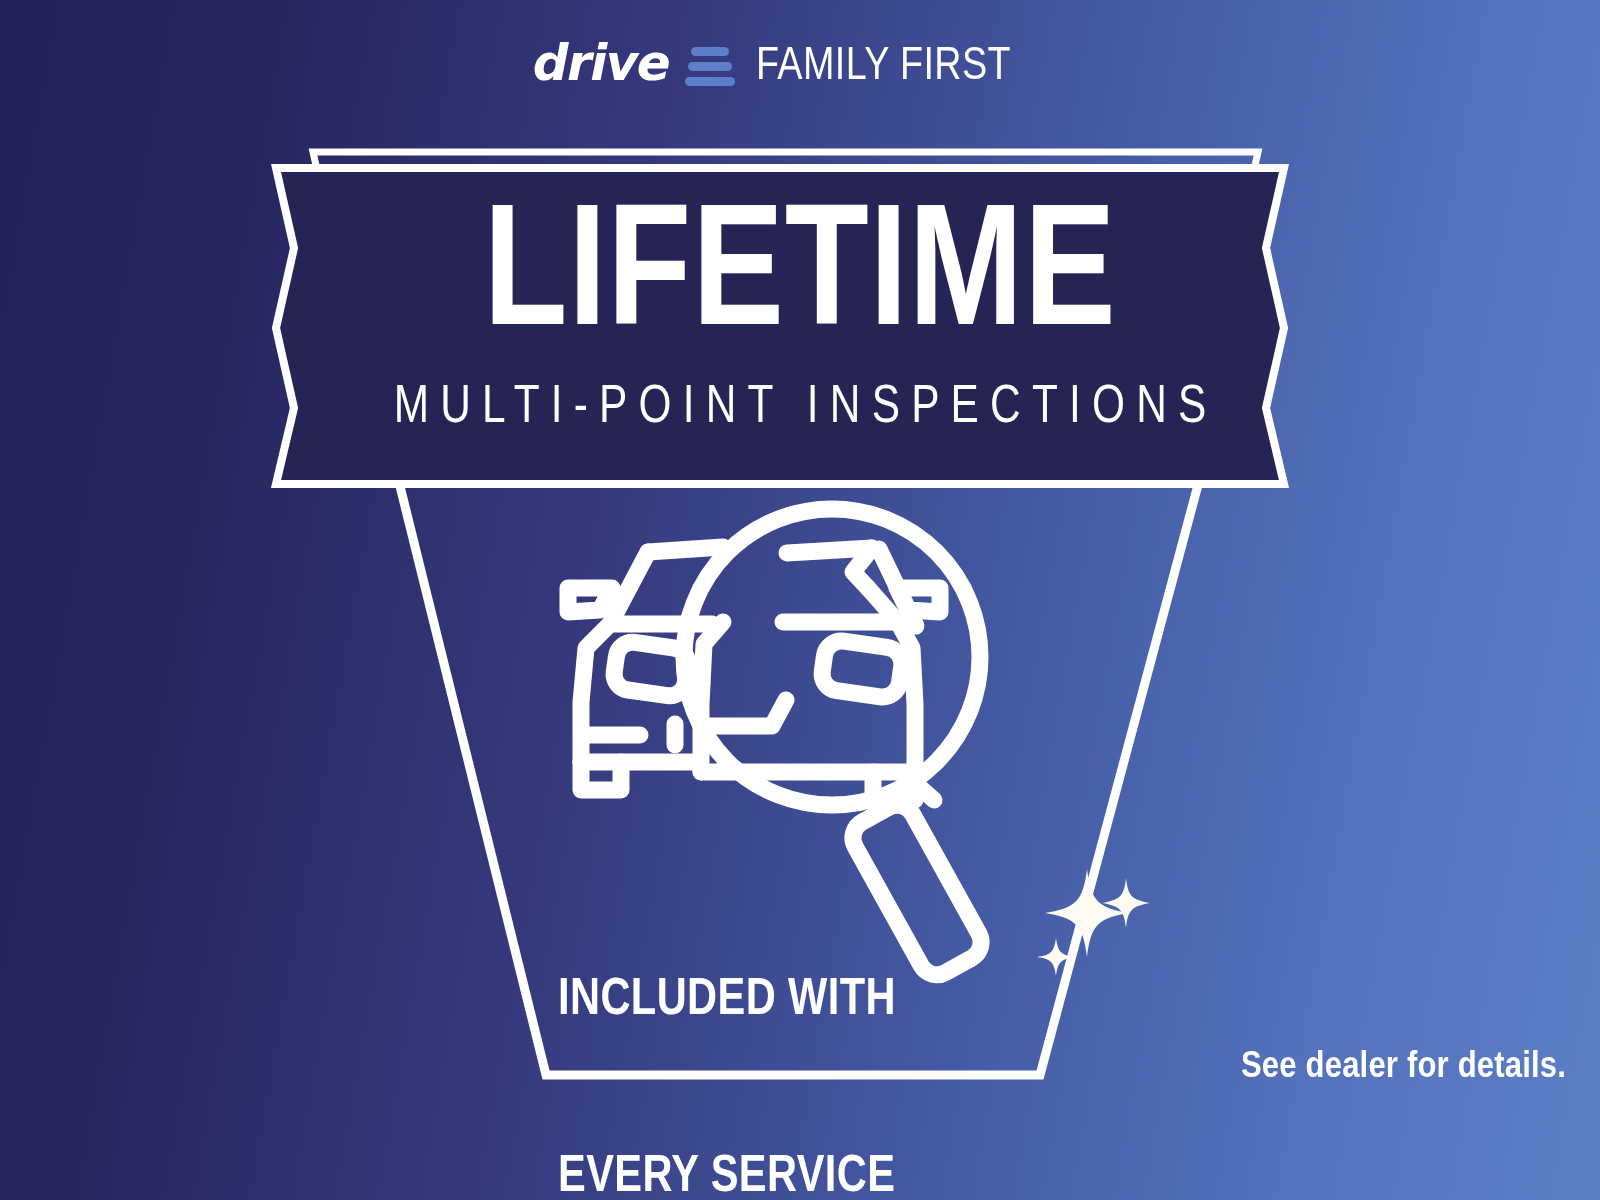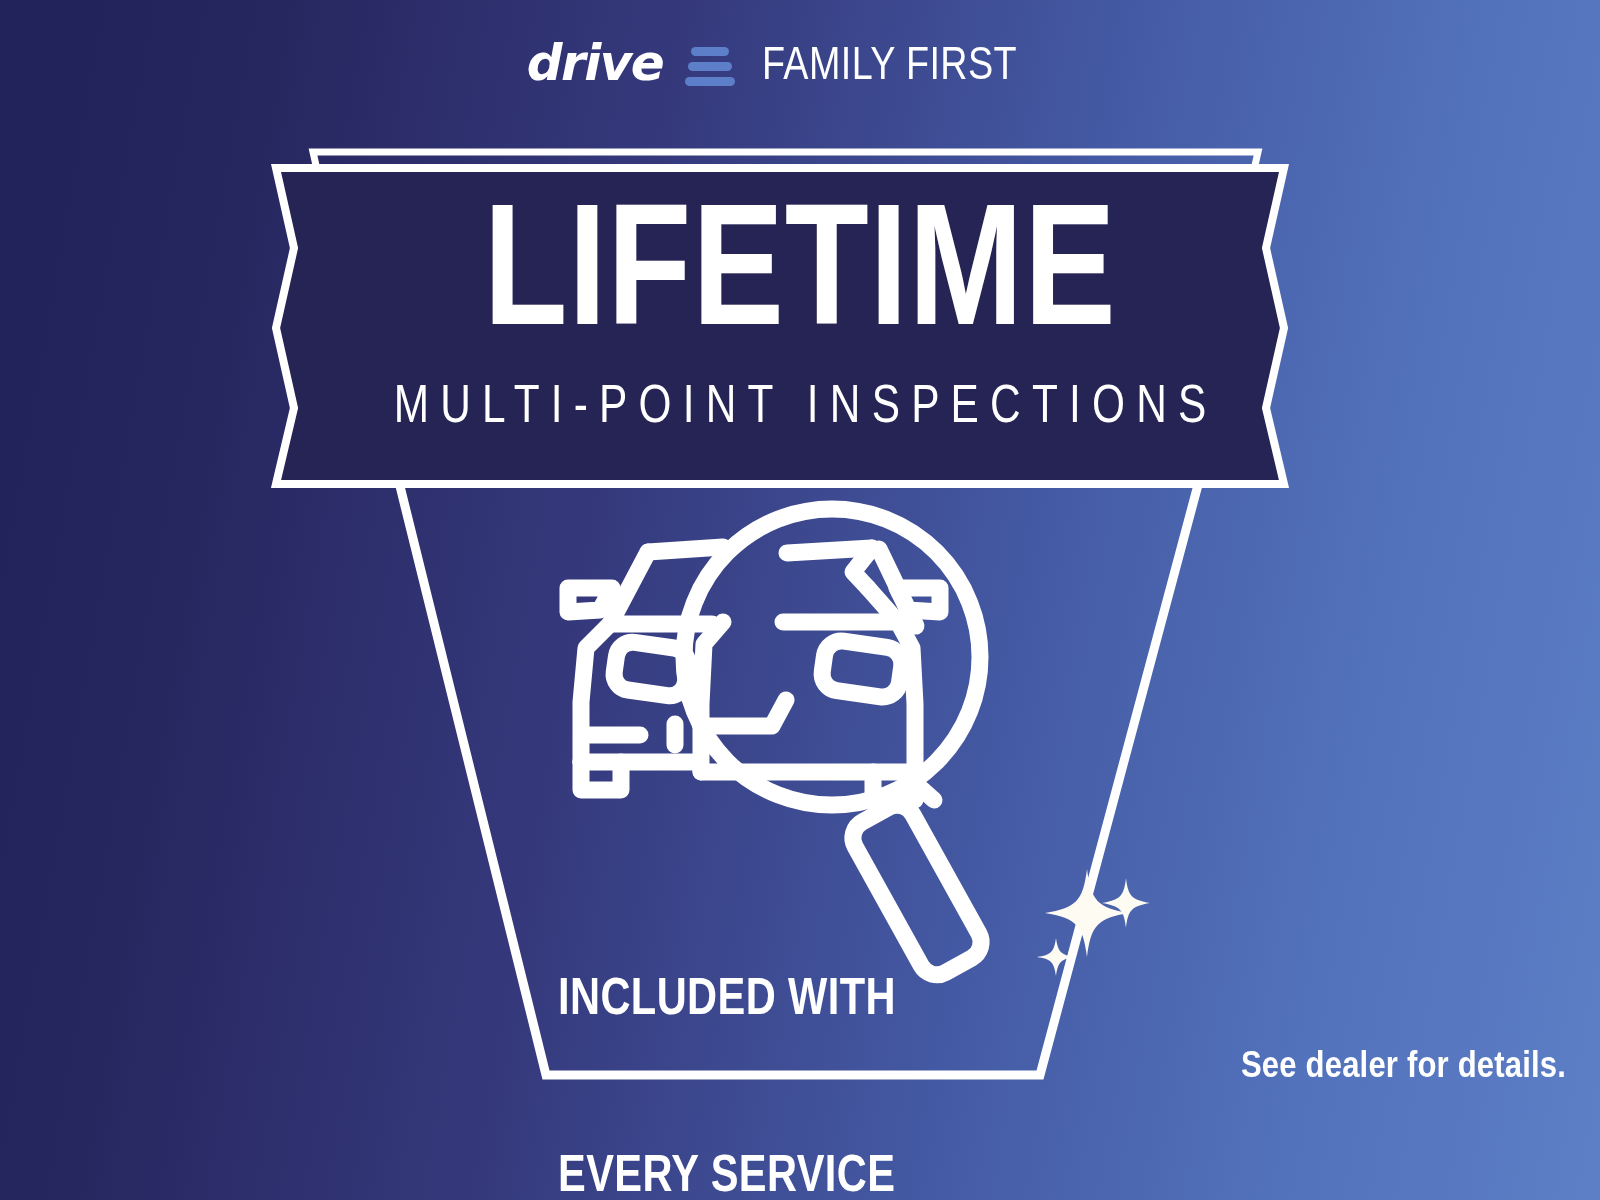--- a/index.html
+++ b/index.html
@@ -10,21 +10,21 @@
     background:#26265c;
   }
   #poster{
     position:relative;width:1600px;height:1200px;overflow:hidden;
     background:
       linear-gradient(100deg,#22225a 0%,#272760 16%,#35397c 38%,#4459a3 62%,#5272bb 82%,#5d7fc6 100%);
   }
   
   #brandbar{
     position:absolute;left:0;top:30px;width:1600px;height:66px;
-    display:flex;align-items:center;justify-content:center;gap:16px;
+    display:flex;align-items:center;justify-content:center;gap:10px;
   }
   .brand-drive{
     font-family:"DejaVu Sans", sans-serif;
     font-style:italic;font-weight:bold;
     font-size:50px;color:#ffffff;letter-spacing:-1.5px;
     line-height:1;position:relative;
   }
   .brand-mark{
     display:inline-flex;flex-direction:column;justify-content:center;
     gap:6px;margin:0 11px 0 9px;position:relative;top:3px;

